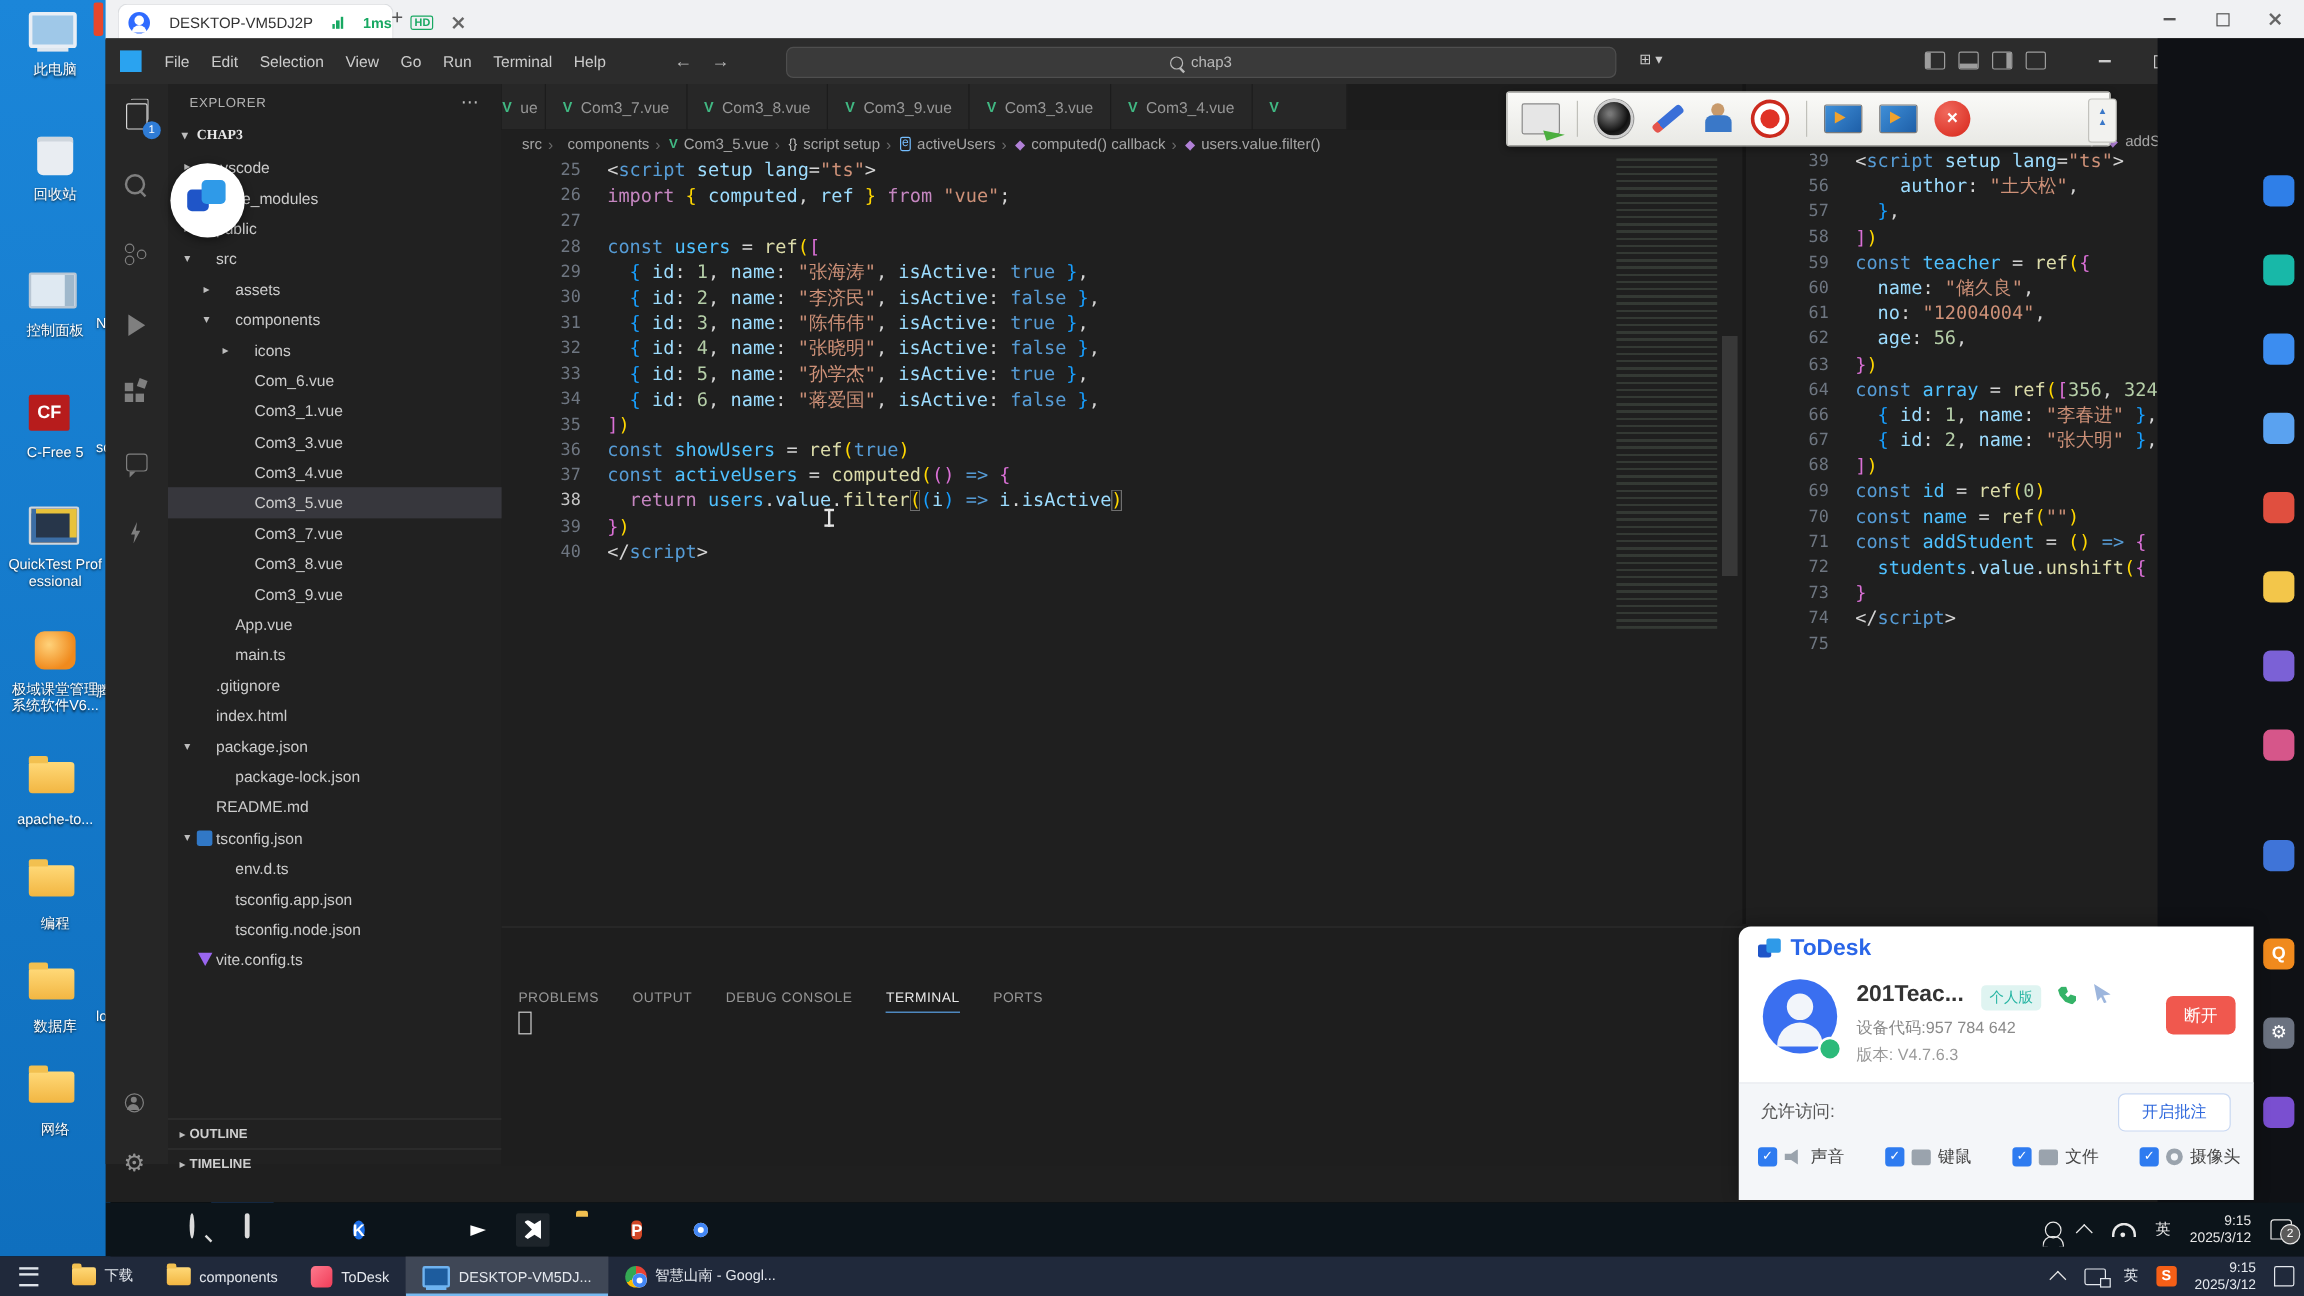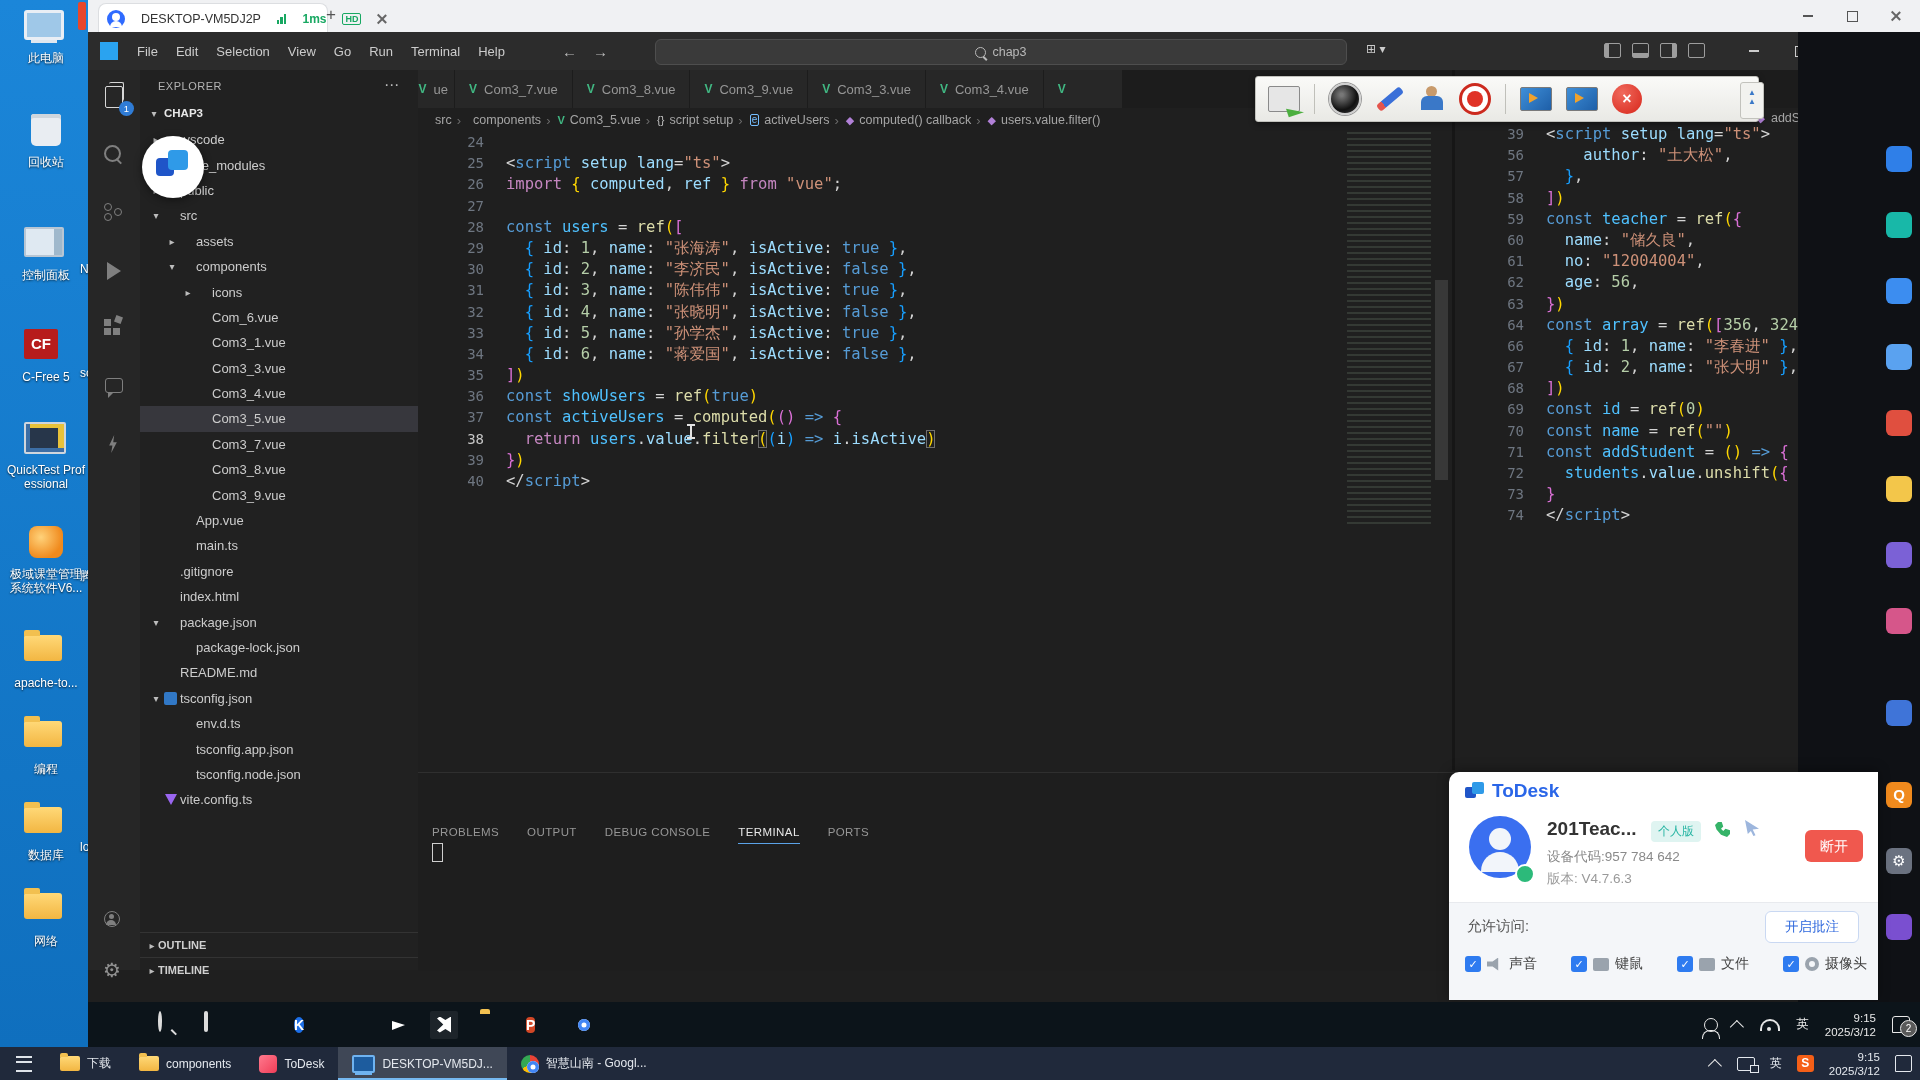--- a/index.html
+++ b/index.html
@@ -72,21 +72,21 @@
   .ic-chatsq:after{content:"";position:absolute;left:2px;bottom:-6px;border-left:5px solid #9d9d9d;border-bottom:5px solid transparent;}
   .ic-bolt{width:12px;height:18px;background:#9d9d9d;clip-path:polygon(60% 0,18% 58%,45% 58%,35% 100%,82% 40%,52% 40%);margin:3px 6px;}
   .ic-account{width:14px;height:14px;border:1.8px solid #9d9d9d;border-radius:50%;margin:3px;position:relative;}
   .ic-account:before{content:"";position:absolute;left:3.5px;top:2px;width:5px;height:5px;border-radius:50%;background:#9d9d9d;}
   .ic-account:after{content:"";position:absolute;left:1px;top:8px;width:10px;height:5px;border-radius:5px 5px 0 0;background:#9d9d9d;}
   .ic-gear{color:#b7b7b7;font-size:20px;line-height:22px;margin:1px 2px;}
   
   #sidebar{left:52px;top:38px;width:278px;height:900px;background:#212121;color:#c5c5c5;}
   #exp-head{position:absolute;left:18px;top:10px;font-size:11px;letter-spacing:.5px;color:#b4b4b4;}
   #exp-more{position:absolute;right:18px;top:6px;color:#bbb;font-size:15px;letter-spacing:1px;}
-  #proj-row{position:absolute;left:0;top:32px;width:278px;height:23px;font-size:11.5px;font-weight:bold;color:#e8e8e8;line-height:23px;}
+  #proj-row{position:absolute;left:0;top:32px;width:278px;height:23px;font-size:11.5px;font-weight:bold;color:#e8e8e8;line-height:23px;font-family:Liberation Serif, serif;}
   #proj-row .chev{margin:0 4px 0 8px;}
   #tree{position:absolute;left:0;top:57px;width:278px;}
   .trow{height:25.4px;display:flex;align-items:center;font-size:13px;white-space:nowrap;cursor:pointer;color:#cccccc;}
   .trow.sel{background:#37373d;}
   .chev{display:inline-block;width:12px;color:#bdbdbd;font-size:10px;text-align:center;flex:none;}
   .ticon{display:inline-block;width:18px;flex:none;text-align:center;font-size:10px;font-weight:bold;}
   .ticon.vue{color:#41b883;font-size:12px;}
   .ticon.ts{color:#4f9fd6;font-size:10px;}
   .ticon.git{color:#9a7a72;font-size:11px;}
   .ticon.html{color:#e07b53;font-size:11px;letter-spacing:-1px;}
@@ -674,24 +674,20 @@
     <span class="cic-method">◆</span>
     <span>addStudent</span>
   </div>
   <div id="editor-actions" class="abs">
     <span class="ea-split"></span>
     <span class="ea-more">⋯</span>
   </div>
 
   <div id="code-left" class="codepane">
 
-  <div class="cl">
-        <span class="ln">24</span>
-        <span class="codetext"></span>
-      </div>
       <div class="cl">
         <span class="ln">25</span>
         <span class="codetext"><span class="tk-pun">&lt;</span><span class="tk-tag">script</span><span class="tk-pln"> </span><span class="tk-attr">setup</span><span class="tk-pln"> </span><span class="tk-attr">lang</span><span class="tk-pun">=</span><span class="tk-str">"ts"</span><span class="tk-pun">&gt;</span></span>
       </div>
       <div class="cl">
         <span class="ln">26</span>
         <span class="codetext"><span class="tk-kw2">import</span><span class="tk-pln"> </span><span class="tk-br1">{</span><span class="tk-pln"> </span><span class="tk-var">computed</span><span class="tk-pun">,</span><span class="tk-pln"> </span><span class="tk-var">ref</span><span class="tk-pln"> </span><span class="tk-br1">}</span><span class="tk-pln"> </span><span class="tk-kw2">from</span><span class="tk-pln"> </span><span class="tk-str">"vue"</span><span class="tk-pun">;</span></span>
       </div>
       <div class="cl">
         <span class="ln">27</span>
@@ -823,20 +819,24 @@
         <span class="ln">72</span>
         <span class="codetext"><span class="tk-pln">  </span><span class="tk-cvar">students</span><span class="tk-pun">.</span><span class="tk-prop">value</span><span class="tk-pun">.</span><span class="tk-fn">unshift</span><span class="tk-br1">(</span><span class="tk-br2">{</span><span class="tk-pln"> </span><span class="tk-prop">id</span></span>
       </div>
       <div class="cl">
         <span class="ln">73</span>
         <span class="codetext"><span class="tk-br2">}</span></span>
       </div>
       <div class="cl">
         <span class="ln">74</span>
         <span class="codetext"><span class="tk-pun">&lt;/</span><span class="tk-tag">script</span><span class="tk-pun">&gt;</span></span>
+      </div>
+      <div class="cl">
+        <span class="ln">75</span>
+        <span class="codetext"></span>
       </div>
     </div>
   <div id="minimap-right" class="abs"></div>
   <div id="ibeam" class="abs"></div>
 
   <div id="panel" class="abs">
     <div id="panel-tabs">
 
     <span class="ptab">PROBLEMS</span>
         <span class="ptab">OUTPUT</span>

